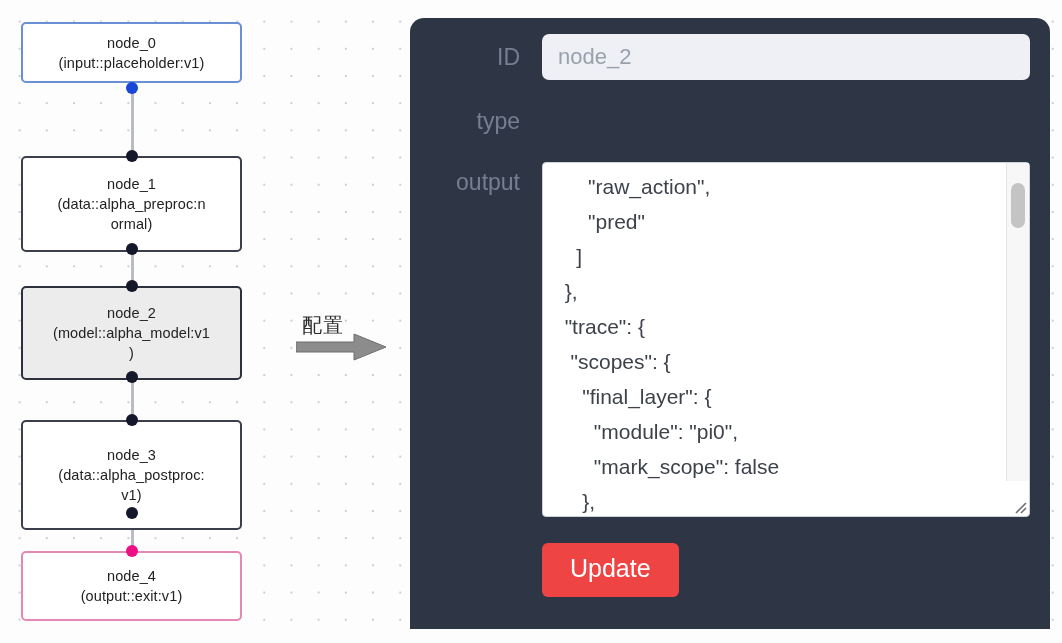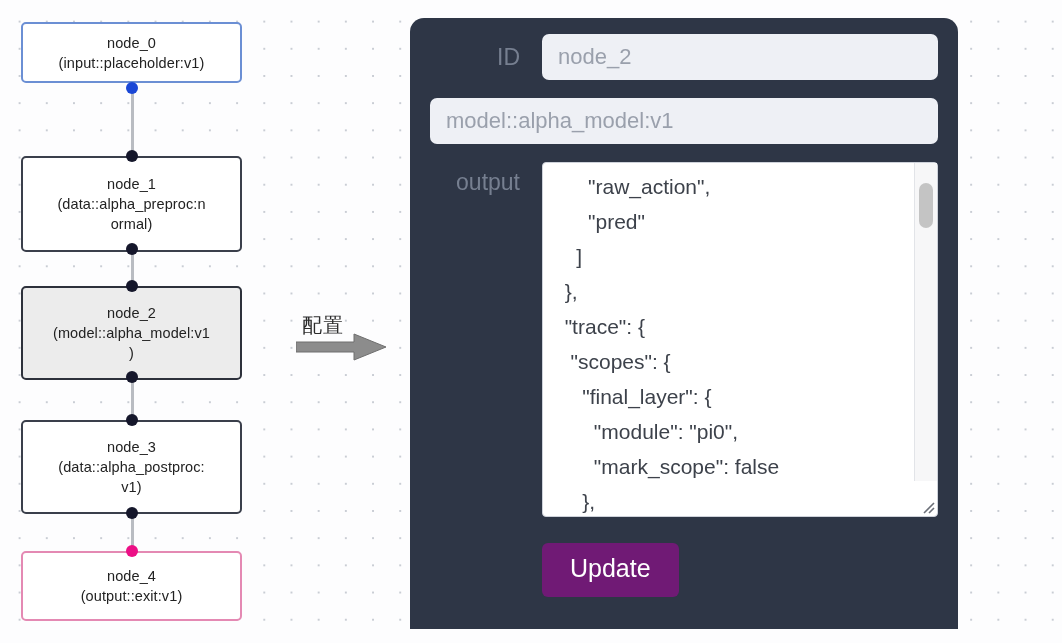--- a/index.html
+++ b/index.html
@@ -84,21 +84,21 @@
   }
   #arrow-shape {
     position: absolute;
     left: 0; top: 36px;
   }
 
   
   #panel {
     position: absolute;
     left: 410px; top: 18px;
-    width: 548px; height: 611px;
+    width: 640px; height: 611px;
     background: #2e3646;
     border-radius: 14px 14px 0 0;
     box-sizing: border-box;
     padding: 16px 20px 0 20px;
   }
 
   .field-row {
     display: flex;
     align-items: flex-start;
     margin-bottom: 18px;
@@ -169,21 +169,21 @@
   }
   .resize-grip {
     position: absolute;
     right: 2px; bottom: 2px;
     width: 20px; height: 20px;
   }
 
   .update-button {
     margin-left: 0;
     margin-top: 8px;
-    background: #701a75;
+    background: #ef4444;
     color: #ffffff;
     border: none;
     border-radius: 6px;
     font-family: "Liberation Sans", sans-serif;
     font-size: 25px;
     padding: 11px 28px 14px 28px;
     cursor: pointer;
   }
 </style>
 </head>
@@ -208,21 +208,21 @@
     </div>
     <div class="port" style="top:150px;"></div>
     <div class="port" style="top:243px;"></div>
 
     <div class="node is-selected" style="left:21px; top:286px; width:221px; height:94px;">
       <span class="nlabel">node_2<br>(model::alpha_model:v1<br>)</span>
     </div>
     <div class="port" style="top:280px;"></div>
     <div class="port" style="top:371px;"></div>
 
-    <div class="node" style="left:21px; top:420px; width:221px; height:94px;">
+    <div class="node" style="left:21px; top:420px; width:221px; height:110px;">
       <span class="nlabel">node_3<br>(data::alpha_postproc:<br>v1)</span>
     </div>
     <div class="port" style="top:414px;"></div>
     <div class="port" style="top:507px;"></div>
 
     <div class="node is-output" style="left:21px; top:551px; width:221px; height:70px;">
       <span class="nlabel">node_4<br>(output::exit:v1)</span>
     </div>
     <div class="port port-pink" style="top:545px;"></div>
   </div>
@@ -235,21 +235,21 @@
   </div>
 
   <div id="panel">
 
     <div class="field-row">
       <div class="field-label">ID</div>
       <input class="text-input" type="text" value="node_2" style="">
     </div>
 
     <div class="field-row">
-      <input class="text-input" type="text" value="model::alpha_model:v1" style="">
+      <div class="field-label">type</div>
     </div>
 
     <div class="field-row">
       <div class="field-label top-align">output</div>
       <div class="config-box">
         <textarea class="config-area" spellcheck="false" style="">      "raw_action",
       "pred"
     ]
   },
   "trace": {

